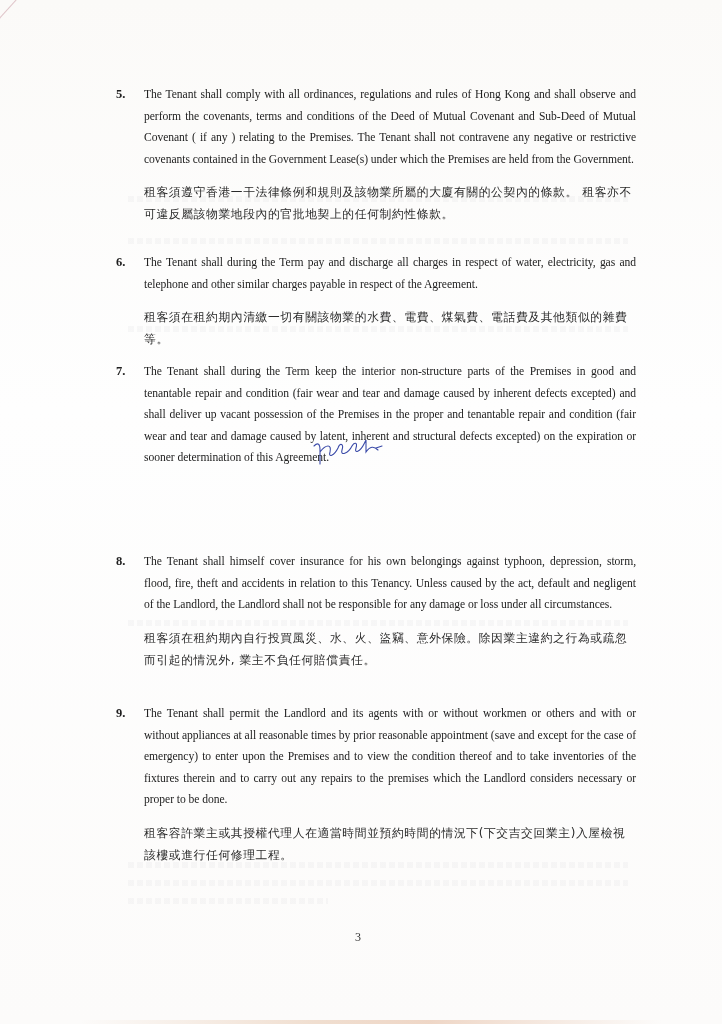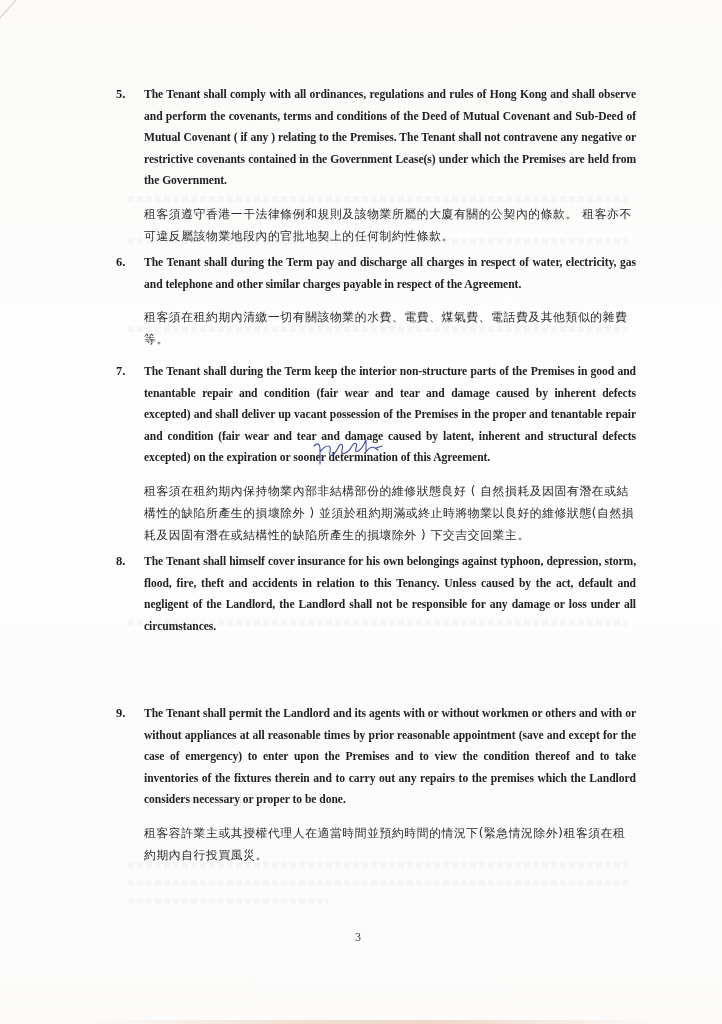--- a/index.html
+++ b/index.html
@@ -25,21 +25,21 @@
     }
     .clause {
       position: absolute; left: 116px; width: 520px;
     }
     .clause-num {
       position: absolute; left: 0; top: 0;
       font-size: 12.5px; font-weight: bold; line-height: 21px;
     }
     .clause-body { margin-left: 28px; }
     .en {
-      font-size: 11.6px; line-height: 21.5px; font-weight: bold;
+      font-size: 11.6px; line-height: 21.5px; font-weight: normal;
       text-align: justify; letter-spacing: -0.05px;
       color: #222;
     }
     .zh {
       font-family: "DejaVu Sans", sans-serif;
       font-size: 11.8px; line-height: 22px; color: #2a2a2a;
       margin-top: 11px; letter-spacing: 0.6px;
     }
     #c5 { top: 84px; }
     #c6 { top: 252px; }
@@ -86,39 +86,39 @@
     <div class="clause-body">
       <div class="en">The Tenant shall during the Term pay and discharge all charges in respect of water, electricity, gas and telephone and other similar charges payable in respect of the Agreement.</div>
       <div class="zh">租客須在租約期內清繳一切有關該物業的水費、電費、煤氣費、電話費及其他類似的雜費等。</div>
     </div>
   </div>
 
   <div class="clause" id="c7">
     <div class="clause-num">7.</div>
     <div class="clause-body">
       <div class="en">The Tenant shall during the Term keep the interior non-structure parts of the Premises in good and tenantable repair and condition (fair wear and tear and damage caused by inherent defects excepted) and shall deliver up vacant possession of the Premises in the proper and tenantable repair and condition (fair wear and tear and damage caused by latent, inherent and structural defects excepted) on the expiration or sooner determination of this Agreement.</div>
-      <div class="zh">租客須在租約期內保持物業內部非結構部份的維修狀態良好 ( 自然損耗及因固有潛在或結構性的缺陷所產生的損壞除外 ) 並須於租約期滿或終止時將物業以良好的維修狀態(自然損耗及因固有潛在或結構性的缺陷所產生的損壞除外 ) 下交吉交回業主。</div>
     </div>
   </div>
 
   <svg class="signature" viewBox="0 0 76 28">
     <path d="M6 8 C10 4, 12 6, 12 12 L12 26 M12 14 C18 6, 24 6, 22 14 C20 20, 26 18, 30 10 C32 4, 36 6, 34 12 C32 18, 40 16, 44 8 M44 8 C46 4, 50 4, 48 10 C46 16, 52 14, 56 6 L58 2 L58 14 C62 8, 66 8, 70 12 M68 10 L74 8" fill="none" stroke="#3a4aa8" stroke-width="1.1" stroke-linecap="round"></path>
   </svg>
 
   <div class="clause" id="c8">
     <div class="clause-num">8.</div>
     <div class="clause-body">
       <div class="en">The Tenant shall himself cover insurance for his own belongings against typhoon, depression, storm, flood, fire, theft and accidents in relation to this Tenancy. Unless caused by the act, default and negligent of the Landlord, the Landlord shall not be responsible for any damage or loss under all circumstances.</div>
+      <div class="zh">租客須在租約期內自行投買風災、水、火、盜竊、意外保險。除因業主違約之行為或疏忽而引起的情況外, 業主不負任何賠償責任。</div>
     </div>
   </div>
 
   <div class="clause" id="c9">
     <div class="clause-num">9.</div>
     <div class="clause-body">
       <div class="en">The Tenant shall permit the Landlord and its agents with or without workmen or others and with or without appliances at all reasonable times by prior reasonable appointment (save and except for the case of emergency) to enter upon the Premises and to view the condition thereof and to take inventories of the fixtures therein and to carry out any repairs to the premises which the Landlord considers necessary or proper to be done.</div>
-      <div class="zh">租客容許業主或其授權代理人在適當時間並預約時間的情況下(緊急情況除外)租客須在租約期內自行投買風災。</div>
+      <div class="zh">租客容許業主或其授權代理人在適當時間並預約時間的情況下(下交吉交回業主)入屋檢視該樓或進行任何修理工程。</div>
     </div>
   </div>
 
   <div class="page-number">3</div>
 
   <div class="bottom-tint"></div>
 </div>
 
 </body></html>

